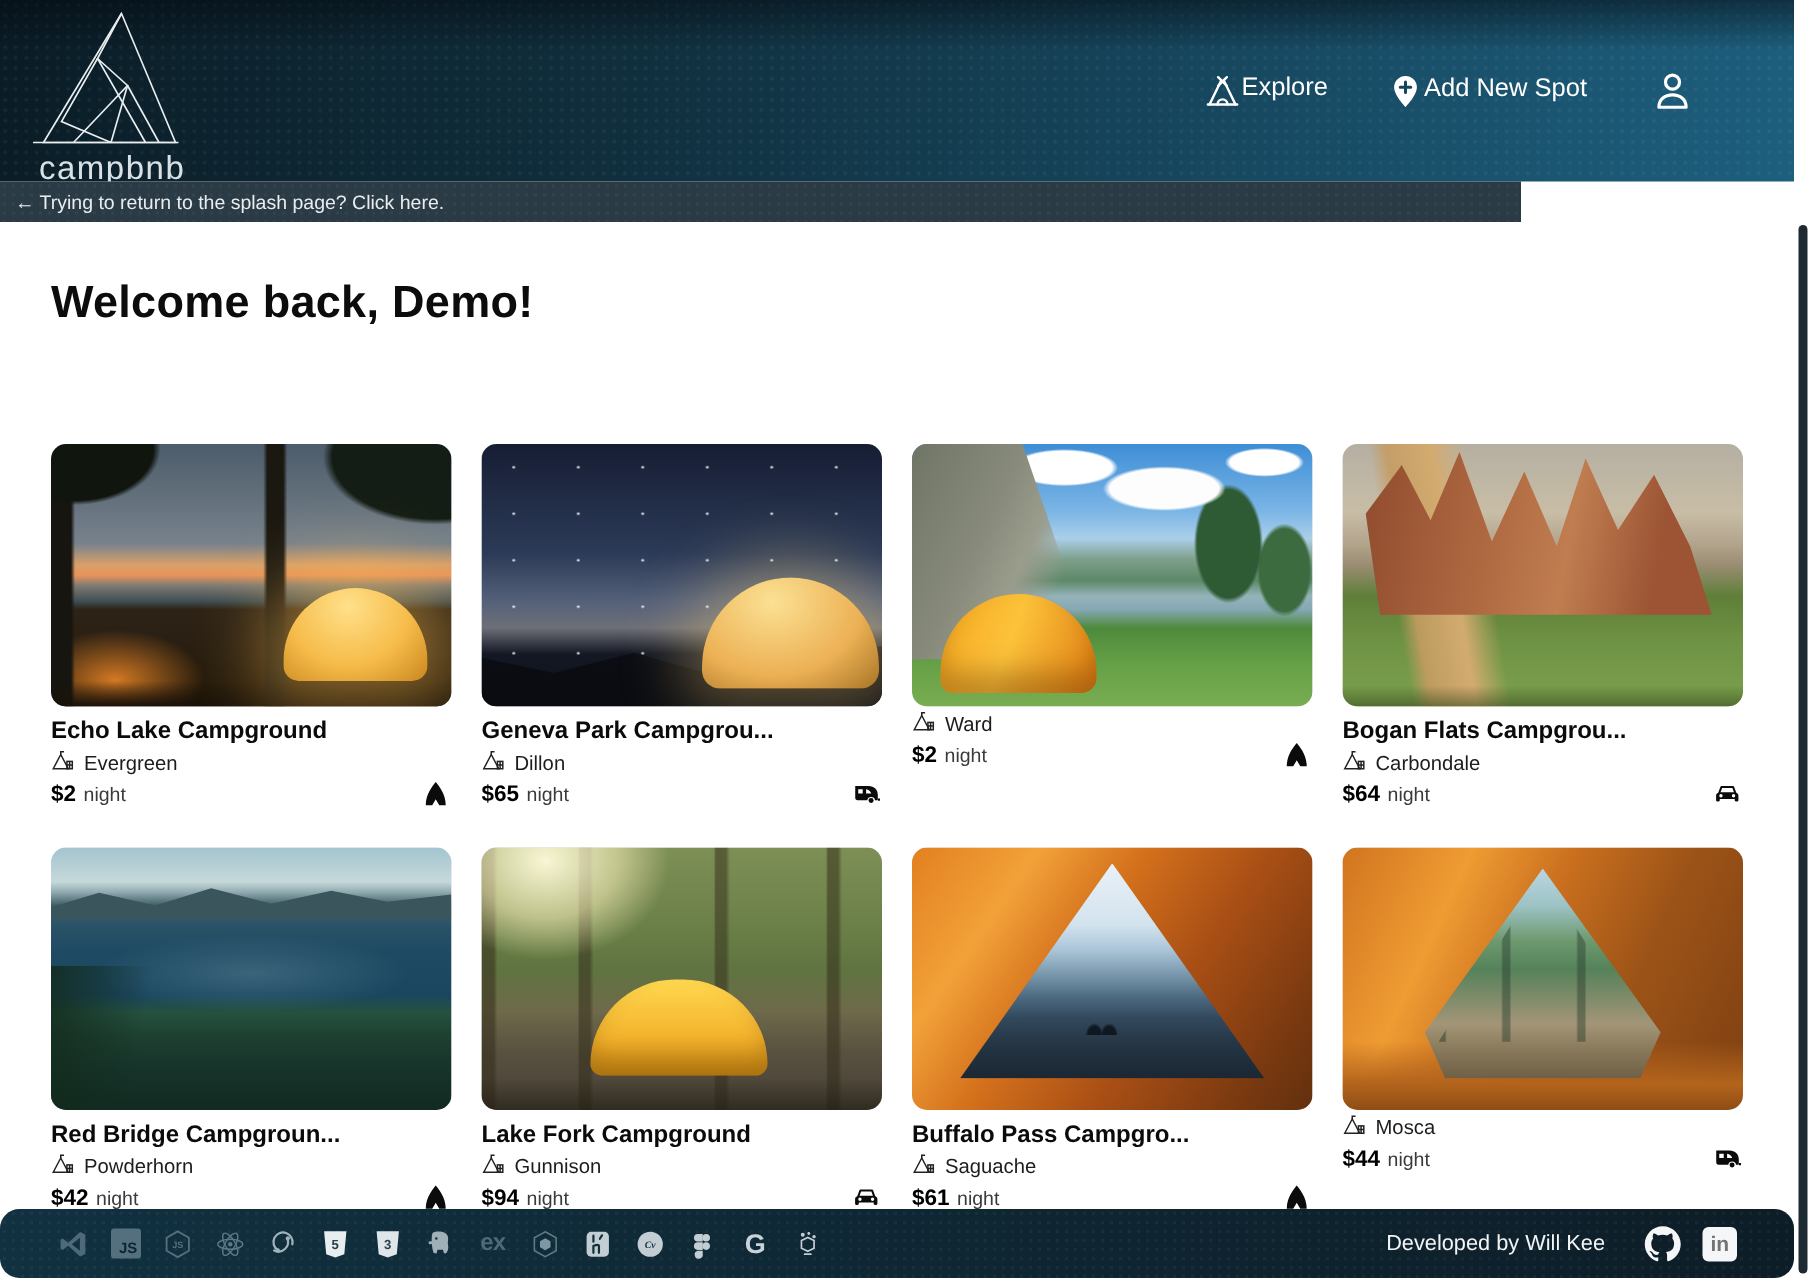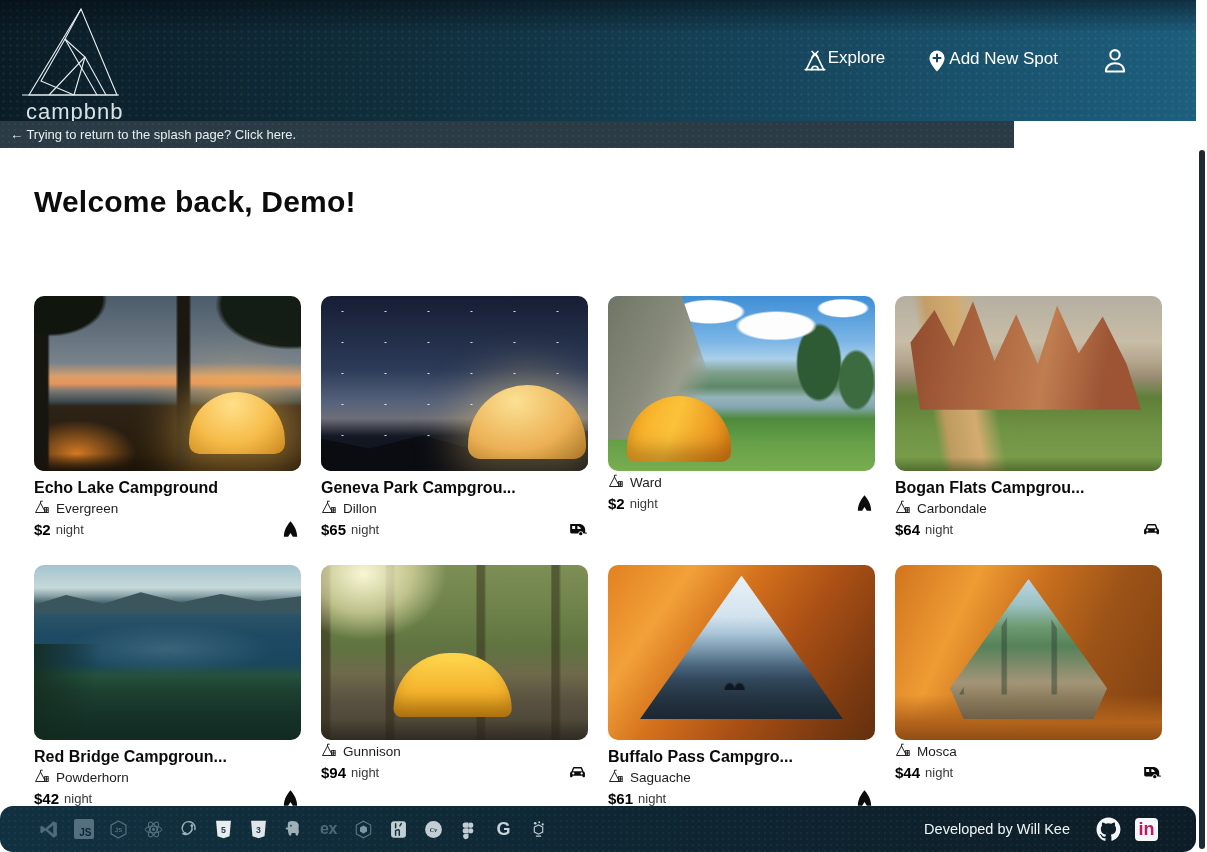--- a/index.html
+++ b/index.html
@@ -117,21 +117,21 @@
     display:flex; align-items:center; padding:0 38px; gap:14px;border-radius:13px;
   }
   .tech-icon { width:21px; height:21px; display:inline-flex; align-items:center; justify-content:center; cursor:pointer; flex:0 0 auto; }
   .tech-icon svg { width:100%; height:100%; display:block; }
   .ti-box { width:20px; height:20px; background:#54707f; color:#0f2430; font-weight:bold; font-size:10px; display:flex; align-items:flex-end; justify-content:flex-end; padding:1px 2px; border-radius:2px; }
   .ti-ex { color:#4e6a79; font-size:16px; font-weight:600; letter-spacing:-.5px; }
   .ti-g { color:#c9d3d8; font-weight:800; font-size:18px; }
   .credit { margin-left:auto; color:#f2f4f5; font-size:14.5px; margin-right:12px; white-space:nowrap; }
   .social { width:25px; height:25px; cursor:pointer; flex:0 0 auto; }
   .social svg { width:100%; height:100%; display:block; }
-  .li-badge { width:23px; height:23px; background:#f4f6f7; border-radius:4px; color:#be185d; font-weight:800; font-size:18px; display:flex; align-items:center; justify-content:center; cursor:pointer; }
+  .li-badge { width:23px; height:23px; background:#f4f6f7; border-radius:4px; color:#737373; font-weight:800; font-size:14px; display:flex; align-items:center; justify-content:center; cursor:pointer; }
 
   
   .scroll-track { position:absolute; right:0; top:0; width:11px; height:852px; background:#fff; }
   .scroll-thumb { position:absolute; right:2px; top:150px; width:6px; height:699px; background:#1d2a32; border-radius:3px; cursor:pointer; }
 
   .loc-icon { width:16px; height:16px; display:inline-flex; }
   .loc-icon svg { width:100%; height:100%; }
 </style>
 </head>
 <body>
@@ -307,20 +307,21 @@
       <span class="access-icon">
               <svg viewBox="0 0 24 24">
                 <path fill="currentColor" d="M12 2.6C9.8 5.4 4.4 11.4 4.4 20.4h4.9l2.7-4.5 2.7 4.5h4.9c0-9-5.4-15-7.6-17.8z"></path>
               </svg>
             </span>
     </div>
   </div>
 
   <div class="card">
     <div class="card-img scene-lake-fork"></div>
+    <div class="card-title">Lake Fork Campground</div>
     <div class="card-loc">
       <span class="loc-icon">
         <svg viewBox="0 0 16 16" fill="none" stroke="#222" stroke-width="1">
           <path d="M1.5 12.5 L6.5 3 L11.5 12.5 Z"></path>
           <path d="M6.5 3 V1.2 h2.2"></path>
           <rect x="10.6" y="7.6" width="3.6" height="4.9"></rect>
           <path d="M10.6 10 h3.6 M12.4 7.6 v4.9"></path>
         </svg>
       </span>
       <span class="card-city">Gunnison</span>

